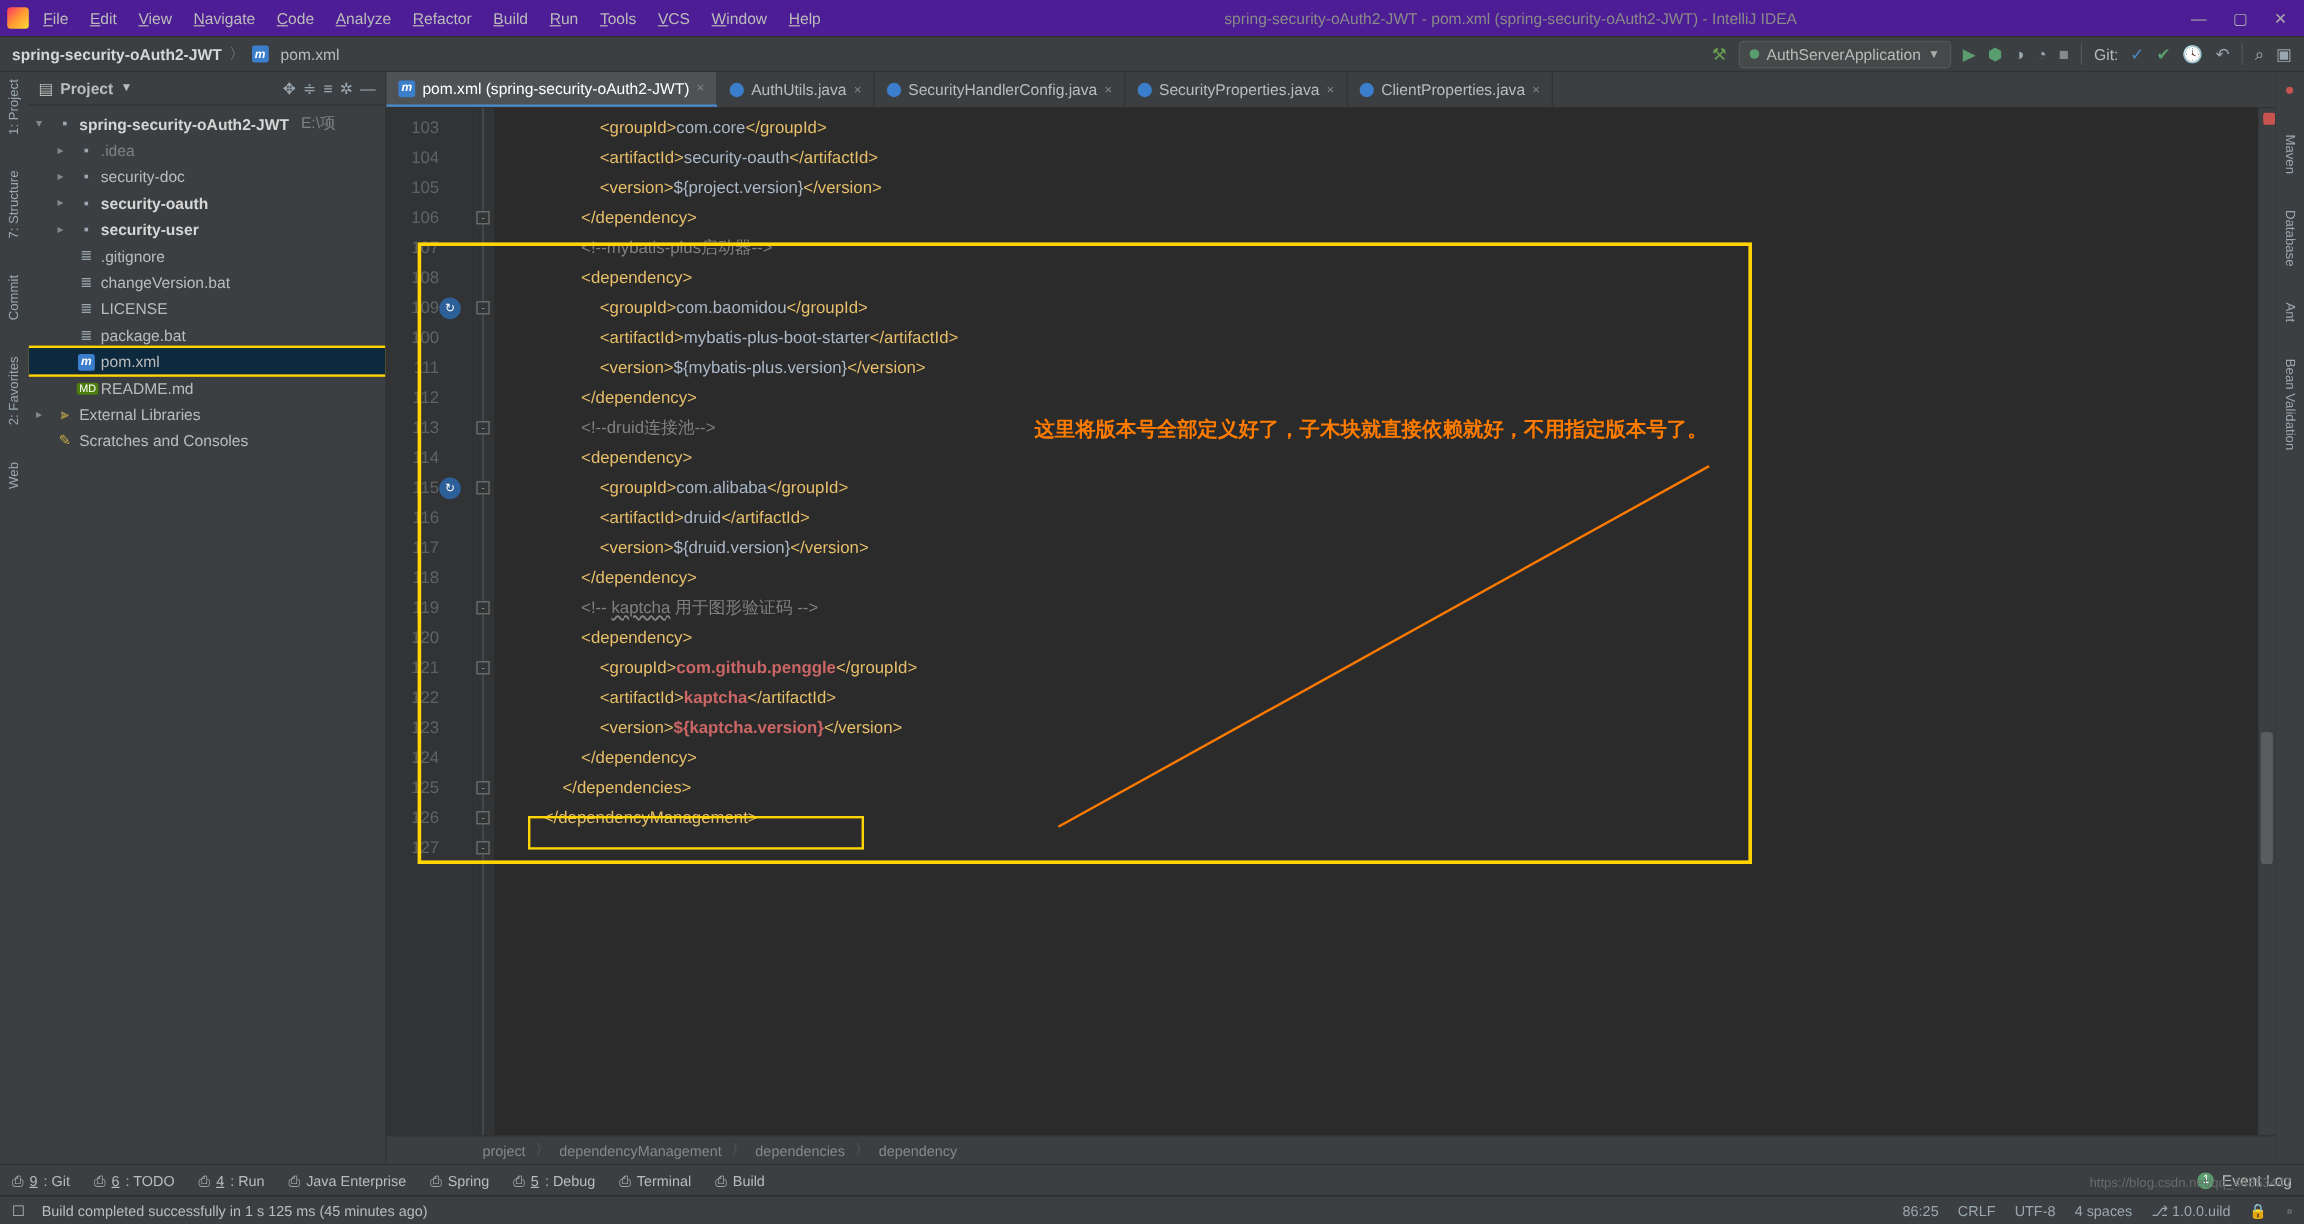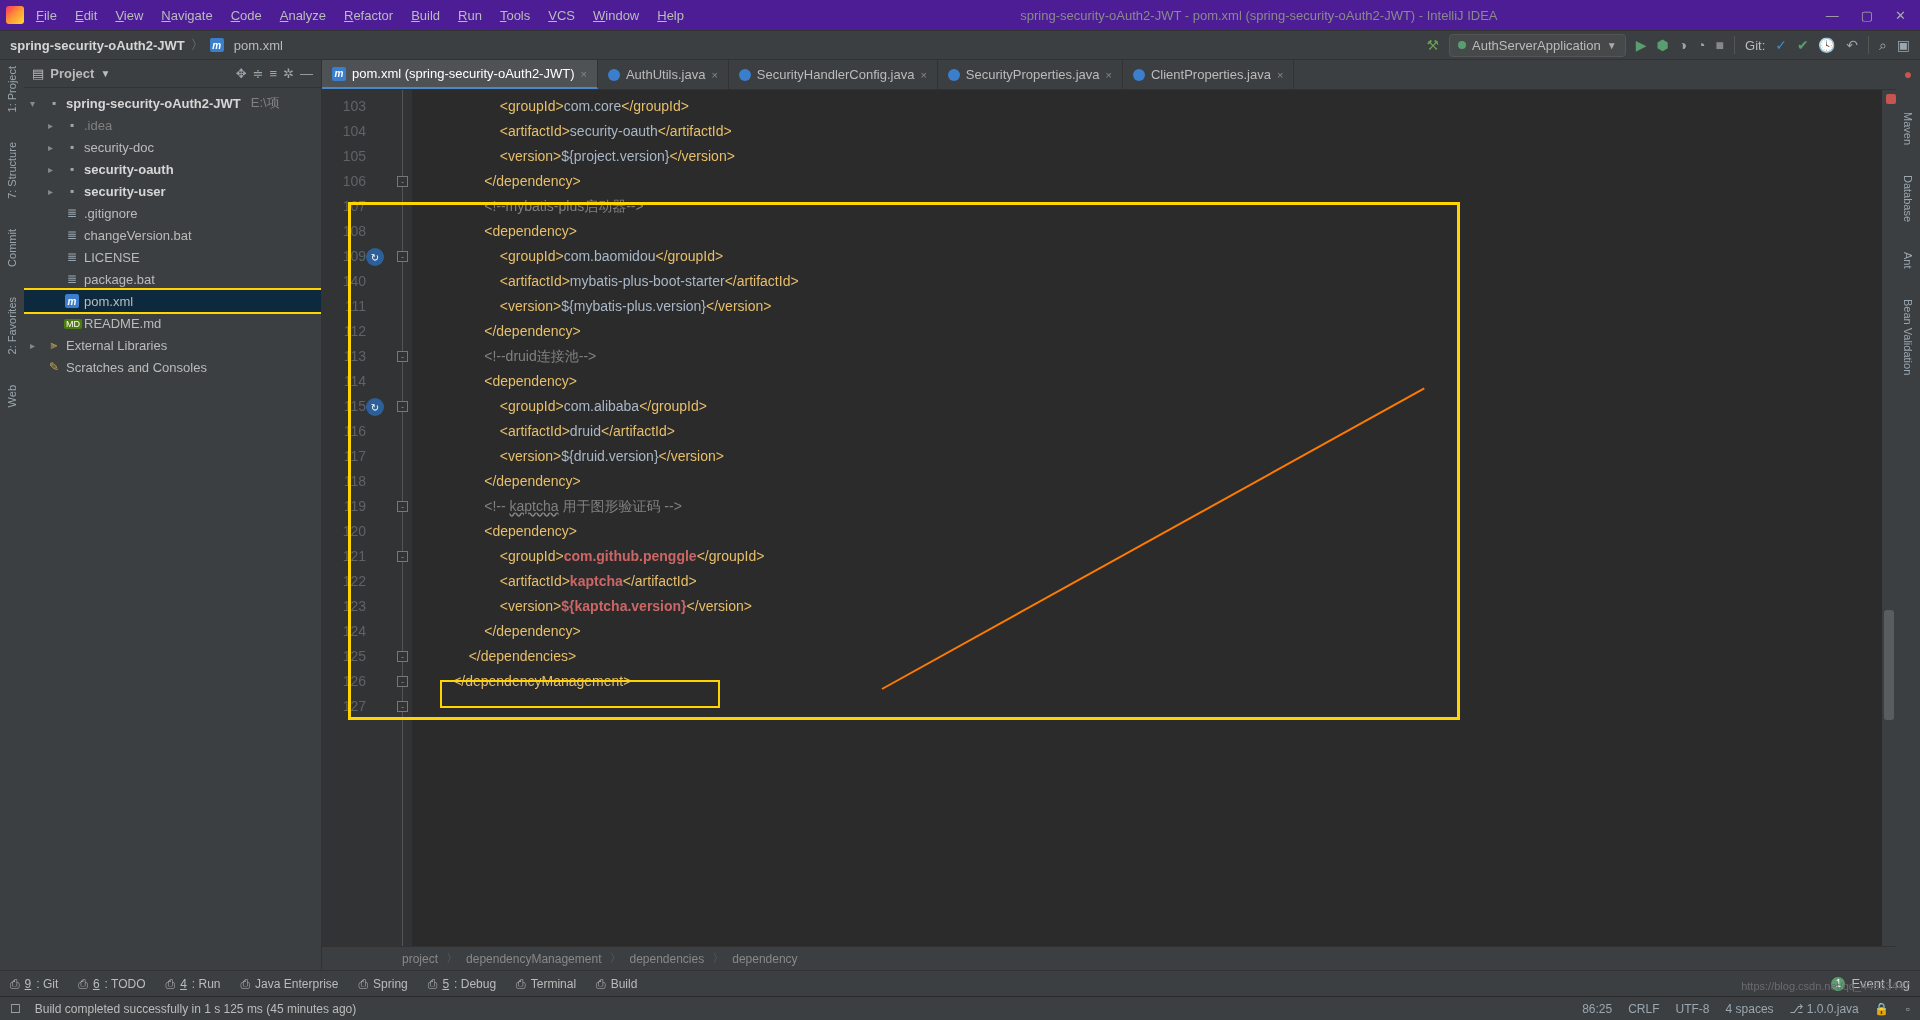--- a/index.html
+++ b/index.html
@@ -271,21 +271,21 @@
     <div class="editor-body">
       <div class="gutter" id="gutter">
           <div>103</div>
           <div>104</div>
           <div>105</div>
           <div>106</div>
           <div>107</div>
           <div>108</div>
           <div>109</div>
           <div class="gut-icn" style="top: 158px;">↻</div>
-          <div>140</div>
+          <div>100</div>
           <div>111</div>
           <div>112</div>
           <div>113</div>
           <div>114</div>
           <div>115</div>
           <div class="gut-icn" style="top: 308px;">↻</div>
           <div>116</div>
           <div>117</div>
           <div>118</div>
           <div>119</div>
@@ -310,20 +310,21 @@
           <div class="fold-mark" style="top: 586px;">-</div>
           <div class="fold-mark" style="top: 611px;">-</div>
         </div>
       <div class="code" id="code"><div>                    <span class="tag" style="">&lt;groupId&gt;</span><span class="txt" style="">com.core</span><span class="tag" style="">&lt;/groupId&gt;</span></div><div>                    <span class="tag" style="">&lt;artifactId&gt;</span><span class="txt" style="">security-oauth</span><span class="tag" style="">&lt;/artifactId&gt;</span></div><div>                    <span class="tag" style="">&lt;version&gt;</span><span class="txt" style="">${project.version}</span><span class="tag" style="">&lt;/version&gt;</span></div><div>                <span class="tag" style="">&lt;/dependency&gt;</span></div><div></div><div>                <span class="cm" style="">&lt;!--mybatis-plus启动器--&gt;</span></div><div>                <span class="tag" style="">&lt;dependency&gt;</span></div><div>                    <span class="tag" style="">&lt;groupId&gt;</span><span class="txt" style="">com.baomidou</span><span class="tag" style="">&lt;/groupId&gt;</span></div><div>                    <span class="tag" style="">&lt;artifactId&gt;</span><span class="txt" style="">mybatis-plus-boot-starter</span><span class="tag" style="">&lt;/artifactId&gt;</span></div><div>                    <span class="tag" style="">&lt;version&gt;</span><span class="txt" style="">${mybatis-plus.version}</span><span class="tag" style="">&lt;/version&gt;</span></div><div>                <span class="tag" style="">&lt;/dependency&gt;</span></div><div>                <span class="cm" style="">&lt;!--druid连接池--&gt;</span></div><div>                <span class="tag" style="">&lt;dependency&gt;</span></div><div>                    <span class="tag" style="">&lt;groupId&gt;</span><span class="txt" style="">com.alibaba</span><span class="tag" style="">&lt;/groupId&gt;</span></div><div>                    <span class="tag" style="">&lt;artifactId&gt;</span><span class="txt" style="">druid</span><span class="tag" style="">&lt;/artifactId&gt;</span></div><div>                    <span class="tag" style="">&lt;version&gt;</span><span class="txt" style="">${druid.version}</span><span class="tag" style="">&lt;/version&gt;</span></div><div>                <span class="tag" style="">&lt;/dependency&gt;</span></div><div>                <span class="cm" style="">&lt;!-- </span><span class="cm" style="text-decoration:underline wavy #888">kaptcha</span><span class="cm" style=""> 用于图形验证码 --&gt;</span></div><div>                <span class="tag" style="">&lt;dependency&gt;</span></div><div>                    <span class="tag" style="">&lt;groupId&gt;</span><span class="red" style="">com.github.penggle</span><span class="tag" style="">&lt;/groupId&gt;</span></div><div>                    <span class="tag" style="">&lt;artifactId&gt;</span><span class="red" style="">kaptcha</span><span class="tag" style="">&lt;/artifactId&gt;</span></div><div>                    <span class="tag" style="">&lt;version&gt;</span><span class="red" style="">${kaptcha.version}</span><span class="tag" style="">&lt;/version&gt;</span></div><div>                <span class="tag" style="">&lt;/dependency&gt;</span></div><div>            <span class="tag" style="">&lt;/dependencies&gt;</span></div><div>        <span class="tag" style="">&lt;/dependencyManagement&gt;</span></div></div>
       <div class="scrollbar">
         <div class="err-stripe"></div>
         <div class="thumb"></div>
       </div>
 
       <div class="annot-box1" style="left:26px;top:112px;width:1112px;height:518px;"></div>
+      <div class="annot-text" style="left:540px;top:256px;">这里将版本号全部定义好了，子木块就直接依赖就好，不用指定版本号了。</div>
       <div class="annot-line" style="left:560px;top:598px;width:620px;transform:rotate(-29deg);"></div>
       <div class="annot-box2" style="left:118px;top:590px;width:280px;height:28px;"></div>
     </div>
     <div class="breadcrumb-bar" id="crumbs">
         <span>project</span>
         <span class="bsep">〉</span>
         <span>dependencyManagement</span>
         <span class="bsep">〉</span>
         <span>dependencies</span>
         <span class="bsep">〉</span>
@@ -356,18 +357,18 @@
   </div>
 
 <div class="status-bar">
   <span>☐</span>
   <span class="msg">Build completed successfully in 1 s 125 ms (45 minutes ago)</span>
   <div class="right">
     <span>86:25</span>
     <span>CRLF</span>
     <span>UTF-8</span>
     <span>4 spaces</span>
-    <span>⎇ <span>1.0.0.java</span></span>
+    <span>⎇ <span>1.0.0.uild</span></span>
     <span class="lock">🔒</span>
     <span>▫</span>
   </div>
 </div>
 <div class="watermark">https://blog.csdn.net/qq_44853447</div>
 
 </body></html>

